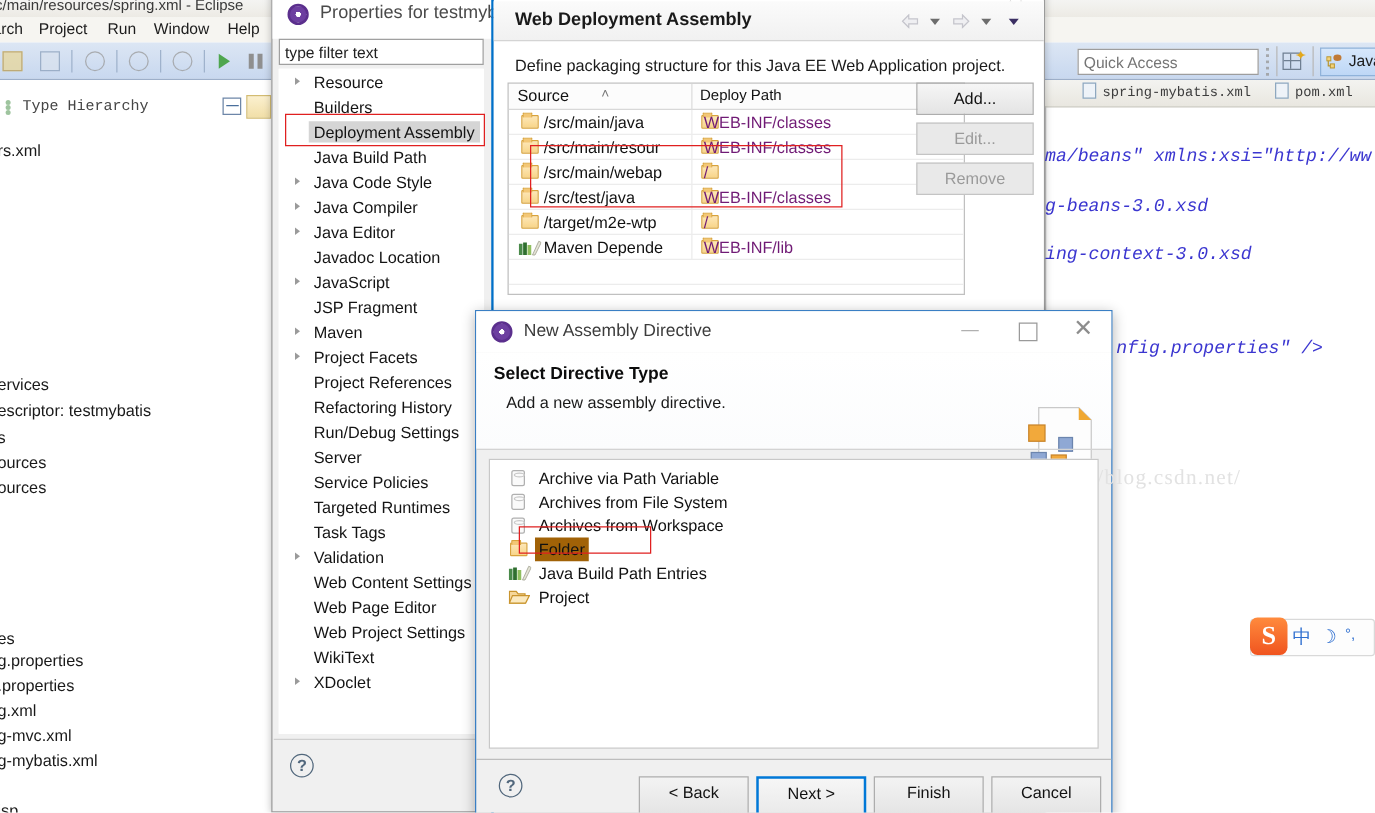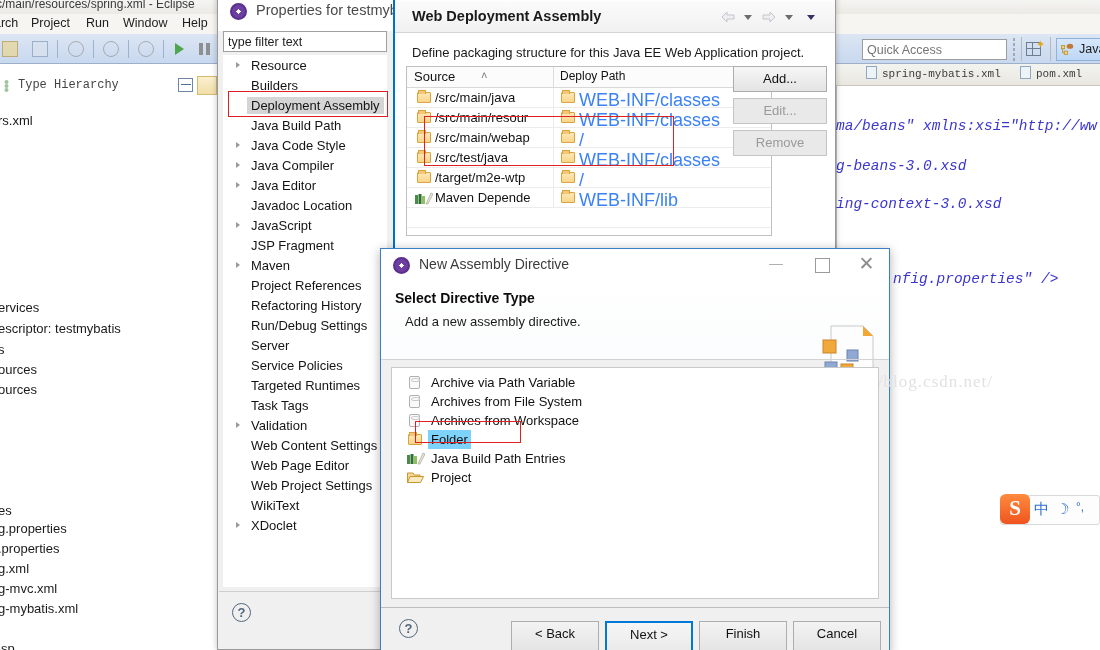--- a/index.html
+++ b/index.html
@@ -162,21 +162,21 @@
   }
   .tbl-head { position:relative; height:21px; background:#fcfcfc; border-bottom:1px solid #d8d8d8;}
   .tbl-head .c1 { position:absolute; left:7px; top:2px; font-size:13px; color:#111;}
   .tbl-head .c2 { position:absolute; left:153px; top:2px; font-size:12px; color:#111;}
   .tbl-head .sortup { position:absolute; left:74px; top:2px; font-size:11px; color:#777;}
   .tbl-head .vsep { position:absolute; left:146px; top:0; width:1px; height:21px; background:#dcdcdc;}
   .trow { position:relative; height:20px; border-bottom:1px solid #ececec;}
   .trow .vsep { position:absolute; left:146px; top:0; width:1px; height:20px; background:#ececec;}
   .cellsrc { position:absolute; left:28px; top:2px; font-size:13px; color:#111; white-space:nowrap;
              width:120px; overflow:hidden;}
-  .celldst { position:absolute; left:172px; top:2px; font-size:18px; color:#3b82f6; white-space:nowrap;}
+  .celldst { position:absolute; left:156px; top:2px; font-size:13px; color:#701a75; white-space:nowrap;}
   .folder-ico {
     position:absolute; top:4px; width:14px; height:11px; border:1px solid #d8a33c;
     background: linear-gradient(#fde7b8,#f8d589); border-radius:1px;
   }
   .folder-ico:before { content:""; position:absolute; left:0; top:-3px; width:6px; height:3px;
     background:#f3c776; border:1px solid #d8a33c; border-bottom:none; border-radius:1px 1px 0 0;}
   .src-fico { left:10px; }
   .dst-fico { left:154px; }
   .books-ico { position:absolute; left:8px; top:3px; width:18px; height:14px;}
 
@@ -211,21 +211,21 @@
                font-size:17px; color:#e2e2e2; letter-spacing:1px; white-space:nowrap;}
   .nad-banner { position:absolute; left:428px; top:40px; width:68px; height:62px;}
   .nad-sep { position:absolute; left:0; top:110px; width:508px; height:1px; background:#d3d3d3;}
   .nad-list {
     position:absolute; left:10px; top:118px; width:488px; height:232px;
     background:#ffffff; border:1px solid #c8c8c8;
   }
   .nad-item { position:relative; height:19px; line-height:19px; font-size:13px;
               color:#111; padding-left:36px; white-space:nowrap;}
   .nad-item .lblin { display:inline-block; padding:0 3px;}
-  .nad-item.selected .lblin { background:#7dd3fc; }
+  .nad-item.selected .lblin { background:#a16207; }
   .jar-ico { position:absolute; left:17px; top:3px; width:11px; height:13px;
              border:1px solid #b0b0b0; border-radius:2px; background:#fafafa;}
   .jar-ico:before { content:""; position:absolute; left:1px; top:1px; width:7px; height:2px;
              border:1px solid #c8c8c8; border-radius:50%;}
   .nad-folder { position:absolute; left:16px; top:4px; width:14px; height:11px;
              border:1px solid #d8a33c; background:linear-gradient(#fde7b8,#f8d589); border-radius:1px;}
   .nad-folder:before { content:""; position:absolute; left:0; top:-3px; width:6px; height:3px;
              background:#f3c776; border:1px solid #d8a33c; border-bottom:none; border-radius:1px 1px 0 0;}
   .nad-books { position:absolute; left:15px; top:2px; width:18px; height:14px;}
   .nad-proj { position:absolute; left:15px; top:3px; width:17px; height:13px;}
@@ -357,20 +357,21 @@
       <div class="tree-item"><span class="lbl-in">Builders</span></div>
       <div class="tree-item selected"><span class="lbl-in">Deployment Assembly</span></div>
       <div class="tree-item"><span class="lbl-in">Java Build Path</span></div>
       <div class="tree-item"><span class="arrow"></span><span class="lbl-in">Java Code Style</span></div>
       <div class="tree-item"><span class="arrow"></span><span class="lbl-in">Java Compiler</span></div>
       <div class="tree-item"><span class="arrow"></span><span class="lbl-in">Java Editor</span></div>
       <div class="tree-item"><span class="lbl-in">Javadoc Location</span></div>
       <div class="tree-item"><span class="arrow"></span><span class="lbl-in">JavaScript</span></div>
       <div class="tree-item"><span class="lbl-in">JSP Fragment</span></div>
       <div class="tree-item"><span class="arrow"></span><span class="lbl-in">Maven</span></div>
+      <div class="tree-item"><span class="arrow"></span><span class="lbl-in">Project Facets</span></div>
       <div class="tree-item"><span class="lbl-in">Project References</span></div>
       <div class="tree-item"><span class="lbl-in">Refactoring History</span></div>
       <div class="tree-item"><span class="lbl-in">Run/Debug Settings</span></div>
       <div class="tree-item"><span class="lbl-in">Server</span></div>
       <div class="tree-item"><span class="lbl-in">Service Policies</span></div>
       <div class="tree-item"><span class="lbl-in">Targeted Runtimes</span></div>
       <div class="tree-item"><span class="lbl-in">Task Tags</span></div>
       <div class="tree-item"><span class="arrow"></span><span class="lbl-in">Validation</span></div>
       <div class="tree-item"><span class="lbl-in">Web Content Settings</span></div>
       <div class="tree-item"><span class="lbl-in">Web Page Editor</span></div>

